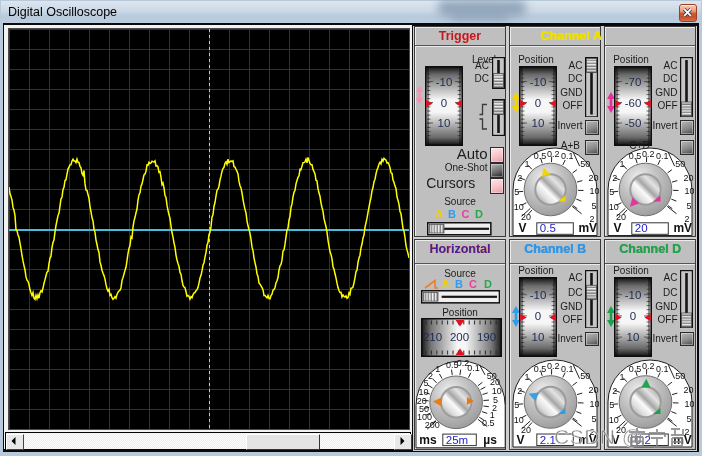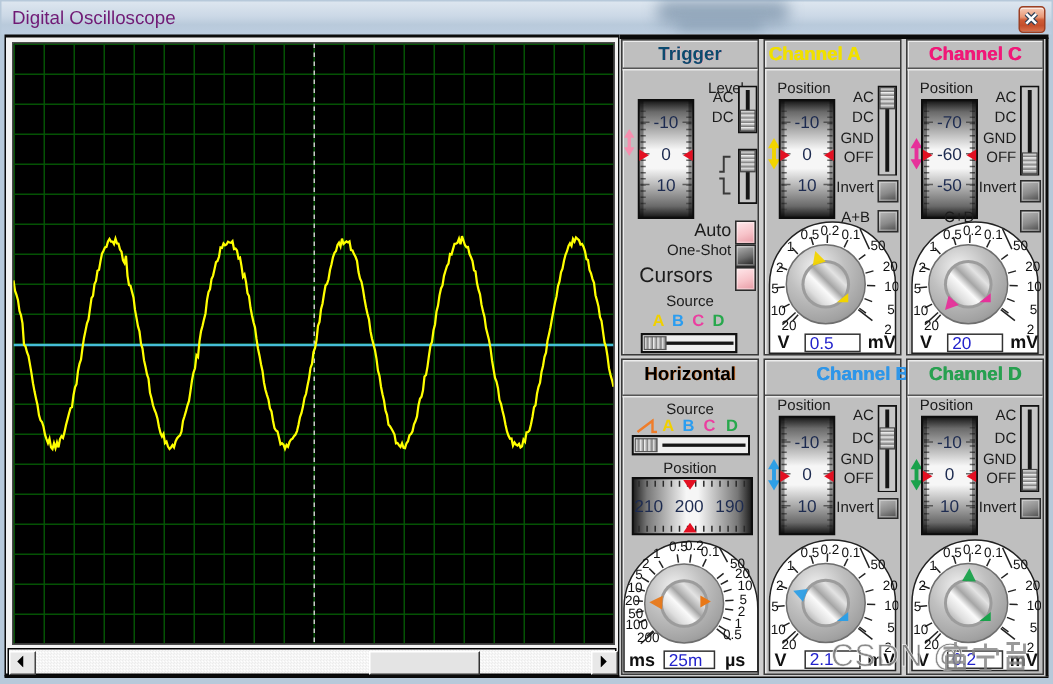--- a/index.html
+++ b/index.html
@@ -59,21 +59,21 @@
           <stop offset="0.25" stop-color="#dedede"></stop>
 <stop offset="0.42" stop-color="#fafafa"></stop>
           <stop offset="0.55" stop-color="#a5a5a5"></stop>
 <stop offset="0.72" stop-color="#e3e3e3"></stop>
           <stop offset="1" stop-color="#8a8a8a"></stop>
         </linearGradient>
 </defs>
     </svg>
 
 <div class="abs" style="left:1px;top:1px;width:700px;height:22px;background:linear-gradient(180deg,#dde6ef 0%,#cbd8e6 45%,#b9cadb 70%,#bccde0 100%);"></div>
-<div class="abs" style="left:8px;top:4px;width:200px;height:16px;font-size:12.5px;line-height:16px;color:#701a75;text-align:left;font-weight:normal;white-space:nowrap;">Digital Oscilloscope</div>
+<div class="abs" style="left:8px;top:4px;width:200px;height:16px;font-size:12.5px;line-height:16px;color:#000000;text-align:left;font-weight:normal;white-space:nowrap;">Digital Oscilloscope</div>
 <div class="abs" style="left:438px;top:0px;width:88px;height:16px;background:#7d94ab;filter:blur(5px);opacity:0.75;border-radius:6px;"></div>
 <div class="abs" style="left:452px;top:12px;width:56px;height:9px;background:#8aa0b5;filter:blur(4px);opacity:0.7;"></div>
 <div class="abs" style="left:679px;top:4px;width:16px;height:16px;background:linear-gradient(180deg,#f6cdbb 0%,#e89877 40%,#cf5c36 52%,#c44f2c 75%,#d9714c 100%);border:1px solid #9c3f22;border-radius:3px;box-shadow:inset 0 1px 0 rgba(255,255,255,0.6);"></div>
 <svg class="abs" style="left:683px;top:8px" width="9" height="9" viewBox="0 0 9 9">
 <path d="M1.2,1.2 L7.8,7.8 M7.8,1.2 L1.2,7.8" stroke="#30425a" stroke-width="3.4"></path>
 <path d="M1.2,1.2 L7.8,7.8 M7.8,1.2 L1.2,7.8" stroke="#fff" stroke-width="1.7"></path>
     </svg>
 <div class="abs" style="left:3px;top:23px;width:410px;height:428px;background:#0c0c0c;"></div>
 <div class="abs" style="left:4px;top:25px;width:408px;height:424px;background:#f2f2f2;"></div>
 <div class="abs" style="left:8px;top:28px;width:402px;height:402px;background:#4a4a4a;"></div>
@@ -136,37 +136,36 @@
 <div class="abs" style="left:394px;top:434px;width:16px;height:14px;background:#e8e8e8;border:1px solid #999;border-top-color:#fff;border-left-color:#fff;border-right-color:#444;border-bottom-color:#444;"></div>
     <svg class="abs" style="left:398px;top:437px" width="8" height="8" viewBox="0 0 8 8">
       <polygon points="2.5,0 2.5,8 6.5,4" fill="#000"></polygon>
     </svg>
 <div class="abs" style="left:246px;top:434px;width:72px;height:14px;background:#e4e4e4;border:1px solid #888;border-top-color:#fff;border-left-color:#fff;border-right-color:#333;border-bottom-color:#333;"></div>
 <div class="abs" style="left:3px;top:450px;width:696px;height:2px;background:#0a0a0a;"></div>
 <div class="abs" style="left:413px;top:23px;width:286px;height:428px;background:#cfcfcf;"></div>
 <div class="abs" style="left:413px;top:23px;width:286px;height:2.5px;background:#0a0a0a;"></div>
 <div class="abs" style="left:697px;top:25px;width:2px;height:426px;background:#0a0a0a;"></div>
 <div class="abs" style="left:414px;top:26px;width:90px;height:209px;background:#bfbfbf;border:1px solid #3a3a3a;box-shadow:inset 1px 1px 0 #ececec;"></div>
-<div class="abs" style="left:414px;top:29px;width:92px;height:15px;font-size:12.5px;line-height:15px;color:#0c4a6e;text-align:center;font-weight:bold;white-space:nowrap;text-shadow:0.4px 0 0 #ffaebc;">Trigger</div>
+<div class="abs" style="left:414px;top:29px;width:92px;height:15px;font-size:12.5px;line-height:15px;color:#b91c1c;text-align:center;font-weight:bold;white-space:nowrap;text-shadow:0.4px 0 0 #ffaebc;">Trigger</div>
 <div class="abs" style="left:415px;top:45px;width:90px;height:1px;background:#555;"></div>
 <div class="abs" style="left:415px;top:46px;width:90px;height:1px;background:#eaeaea;"></div>
 <div class="abs" style="left:414px;top:239px;width:90px;height:209px;background:#bfbfbf;border:1px solid #3a3a3a;box-shadow:inset 1px 1px 0 #ececec;"></div>
-<div class="abs" style="left:414px;top:242px;width:92px;height:15px;font-size:12.5px;line-height:15px;color:#000000;text-align:center;font-weight:bold;white-space:nowrap;text-shadow:0.4px 0 0 #ef7d2a;">Horizontal</div>
+<div class="abs" style="left:414px;top:242px;width:92px;height:15px;font-size:12.5px;line-height:15px;color:#4c1d95;text-align:center;font-weight:bold;white-space:nowrap;text-shadow:0.4px 0 0 #ef7d2a;">Horizontal</div>
 <div class="abs" style="left:415px;top:263px;width:90px;height:1px;background:#555;"></div>
 <div class="abs" style="left:415px;top:264px;width:90px;height:1px;background:#eaeaea;"></div>
 <div class="abs" style="left:509px;top:26px;width:90px;height:209px;background:#bfbfbf;border:1px solid #3a3a3a;box-shadow:inset 1px 1px 0 #ececec;"></div>
-<div class="abs" style="left:509px;top:29px;width:68px;height:15px;font-size:12.5px;line-height:15px;color:#f0e000;text-align:center;font-weight:bold;white-space:nowrap;text-shadow:0.4px 0 0 #f0e000;">Channel A</div>
+<div class="abs" style="left:509px;top:29px;width:68px;height:15px;font-size:12.5px;line-height:15px;color:#f0e000;text-align:center;font-weight:bold;white-space:nowrap;text-shadow:0.4px 0 0 #f0e000;padding-left:28px;">Channel A</div>
 <div class="abs" style="left:510px;top:45px;width:90px;height:1px;background:#555;"></div>
 <div class="abs" style="left:510px;top:46px;width:90px;height:1px;background:#eaeaea;"></div>
 <div class="abs" style="left:509px;top:239px;width:90px;height:209px;background:#bfbfbf;border:1px solid #3a3a3a;box-shadow:inset 1px 1px 0 #ececec;"></div>
-<div class="abs" style="left:509px;top:242px;width:92px;height:15px;font-size:12.5px;line-height:15px;color:#2f96e8;text-align:center;font-weight:bold;white-space:nowrap;text-shadow:0.4px 0 0 #2f96e8;padding-left:20px;">Channel B</div>
+<div class="abs" style="left:509px;top:242px;width:92px;height:15px;font-size:12.5px;line-height:15px;color:#2f96e8;text-align:center;font-weight:bold;white-space:nowrap;text-shadow:0.4px 0 0 #2f96e8;">Channel B</div>
 <div class="abs" style="left:510px;top:263px;width:90px;height:1px;background:#555;"></div>
 <div class="abs" style="left:510px;top:264px;width:90px;height:1px;background:#eaeaea;"></div>
 <div class="abs" style="left:604px;top:26px;width:90px;height:209px;background:#bfbfbf;border:1px solid #3a3a3a;box-shadow:inset 1px 1px 0 #ececec;"></div>
-<div class="abs" style="left:604px;top:29px;width:92px;height:15px;font-size:12.5px;line-height:15px;color:#f01878;text-align:center;font-weight:bold;white-space:nowrap;text-shadow:0.4px 0 0 #f01878;">Channel C</div>
 <div class="abs" style="left:605px;top:45px;width:90px;height:1px;background:#555;"></div>
 <div class="abs" style="left:605px;top:46px;width:90px;height:1px;background:#eaeaea;"></div>
 <div class="abs" style="left:604px;top:239px;width:90px;height:209px;background:#bfbfbf;border:1px solid #3a3a3a;box-shadow:inset 1px 1px 0 #ececec;"></div>
 <div class="abs" style="left:604px;top:242px;width:92px;height:15px;font-size:12.5px;line-height:15px;color:#28a050;text-align:center;font-weight:bold;white-space:nowrap;text-shadow:0.4px 0 0 #28a050;">Channel D</div>
 <div class="abs" style="left:605px;top:263px;width:90px;height:1px;background:#555;"></div>
 <div class="abs" style="left:605px;top:264px;width:90px;height:1px;background:#eaeaea;"></div>
 <div class="abs" style="left:414px;top:54px;width:60px;height:11px;font-size:10px;line-height:11px;color:#1c1c1c;text-align:center;font-weight:normal;white-space:nowrap;margin-left:40px;">Level</div>
 <svg class="abs" style="left:416px;top:86px" width="7" height="18" viewBox="0 0 7 18">
       <rect x="2.4" y="5.4" width="2.2" height="7.2" fill="#f78faf"></rect>
       <polygon points="0,5.9 7,5.9 3.5,0" fill="#f78faf"></polygon>
@@ -219,21 +218,21 @@
       </g>
     </svg>
 <svg class="abs" style="left:491.5px;top:98.5px" width="13" height="37" viewBox="0 0 13 37">
       <rect x="0.6" y="0.6" width="11.8" height="35.8" fill="#c6c6c6" stroke="#111" stroke-width="1.2"></rect>
       <rect x="5.2" y="3" width="2.6" height="31" fill="#161616"></rect>
       <rect x="1.6" y="1.5" width="9.8" height="14" fill="url(#ridgeh)" stroke="#444" stroke-width="0.8"></rect>
     </svg>
 <div class="abs" style="left:489.8px;top:147.1px;width:12.5px;height:13.5px;background:linear-gradient(160deg,#ffe7ea 0%,#f7c3c9 55%,#e79aa4 100%);border:1px solid #2b2b2b;box-shadow:inset 0 0 0 1px rgba(255,255,255,0.35);"></div>
 <div class="abs" style="left:489.8px;top:162.7px;width:12.5px;height:13.5px;background:linear-gradient(160deg,#b5b5b5 0%,#6e6e6e 55%,#1f1f1f 100%);border:1px solid #2b2b2b;box-shadow:inset 0 0 0 1px rgba(255,255,255,0.35);"></div>
 <div class="abs" style="left:489.8px;top:178.3px;width:12.5px;height:13.6px;background:linear-gradient(160deg,#ffe7ea 0%,#f7c3c9 55%,#e79aa4 100%);border:1px solid #2b2b2b;box-shadow:inset 0 0 0 1px rgba(255,255,255,0.35);"></div>
-<div class="abs" style="left:414px;top:148.3px;width:73.5px;height:11px;font-size:12px;line-height:11px;color:#1c1c1c;text-align:right;font-weight:normal;white-space:nowrap;">Auto</div>
+<div class="abs" style="left:414px;top:148.3px;width:73.5px;height:11px;font-size:15px;line-height:11px;color:#1c1c1c;text-align:right;font-weight:normal;white-space:nowrap;">Auto</div>
 <div class="abs" style="left:414px;top:162.4px;width:73.5px;height:11px;font-size:10px;line-height:11px;color:#1c1c1c;text-align:right;font-weight:normal;white-space:nowrap;">One-Shot</div>
 <div class="abs" style="left:414px;top:178.0px;width:73.5px;height:11px;font-size:14px;line-height:11px;color:#1c1c1c;text-align:center;font-weight:normal;white-space:nowrap;">Cursors</div>
 <div class="abs" style="left:414px;top:195.5px;width:92px;height:11px;font-size:10px;line-height:11px;color:#1c1c1c;text-align:center;font-weight:normal;white-space:nowrap;">Source</div>
 <div class="abs" style="left:433px;top:208.5px;width:12px;height:11px;font-size:11px;line-height:11px;color:#f0d000;text-align:center;font-weight:bold;white-space:nowrap;">A</div>
 <div class="abs" style="left:446px;top:208.5px;width:12px;height:11px;font-size:11px;line-height:11px;color:#2b9df0;text-align:center;font-weight:bold;white-space:nowrap;">B</div>
 <div class="abs" style="left:459.5px;top:208.5px;width:12px;height:11px;font-size:11px;line-height:11px;color:#eb3ea0;text-align:center;font-weight:bold;white-space:nowrap;">C</div>
 <div class="abs" style="left:473px;top:208.5px;width:12px;height:11px;font-size:11px;line-height:11px;color:#27a84c;text-align:center;font-weight:bold;white-space:nowrap;">D</div>
 <svg class="abs" style="left:427.3px;top:222.1px" width="64.6" height="13.5" viewBox="0 0 64.6 13.5">
       <rect x="0.75" y="0.75" width="63.099999999999994" height="12.0" fill="#efefef" stroke="#111" stroke-width="1.5"></rect>
       <rect x="16.796" y="5.7" width="45.21999999999999" height="2.2" fill="#161616"></rect>

